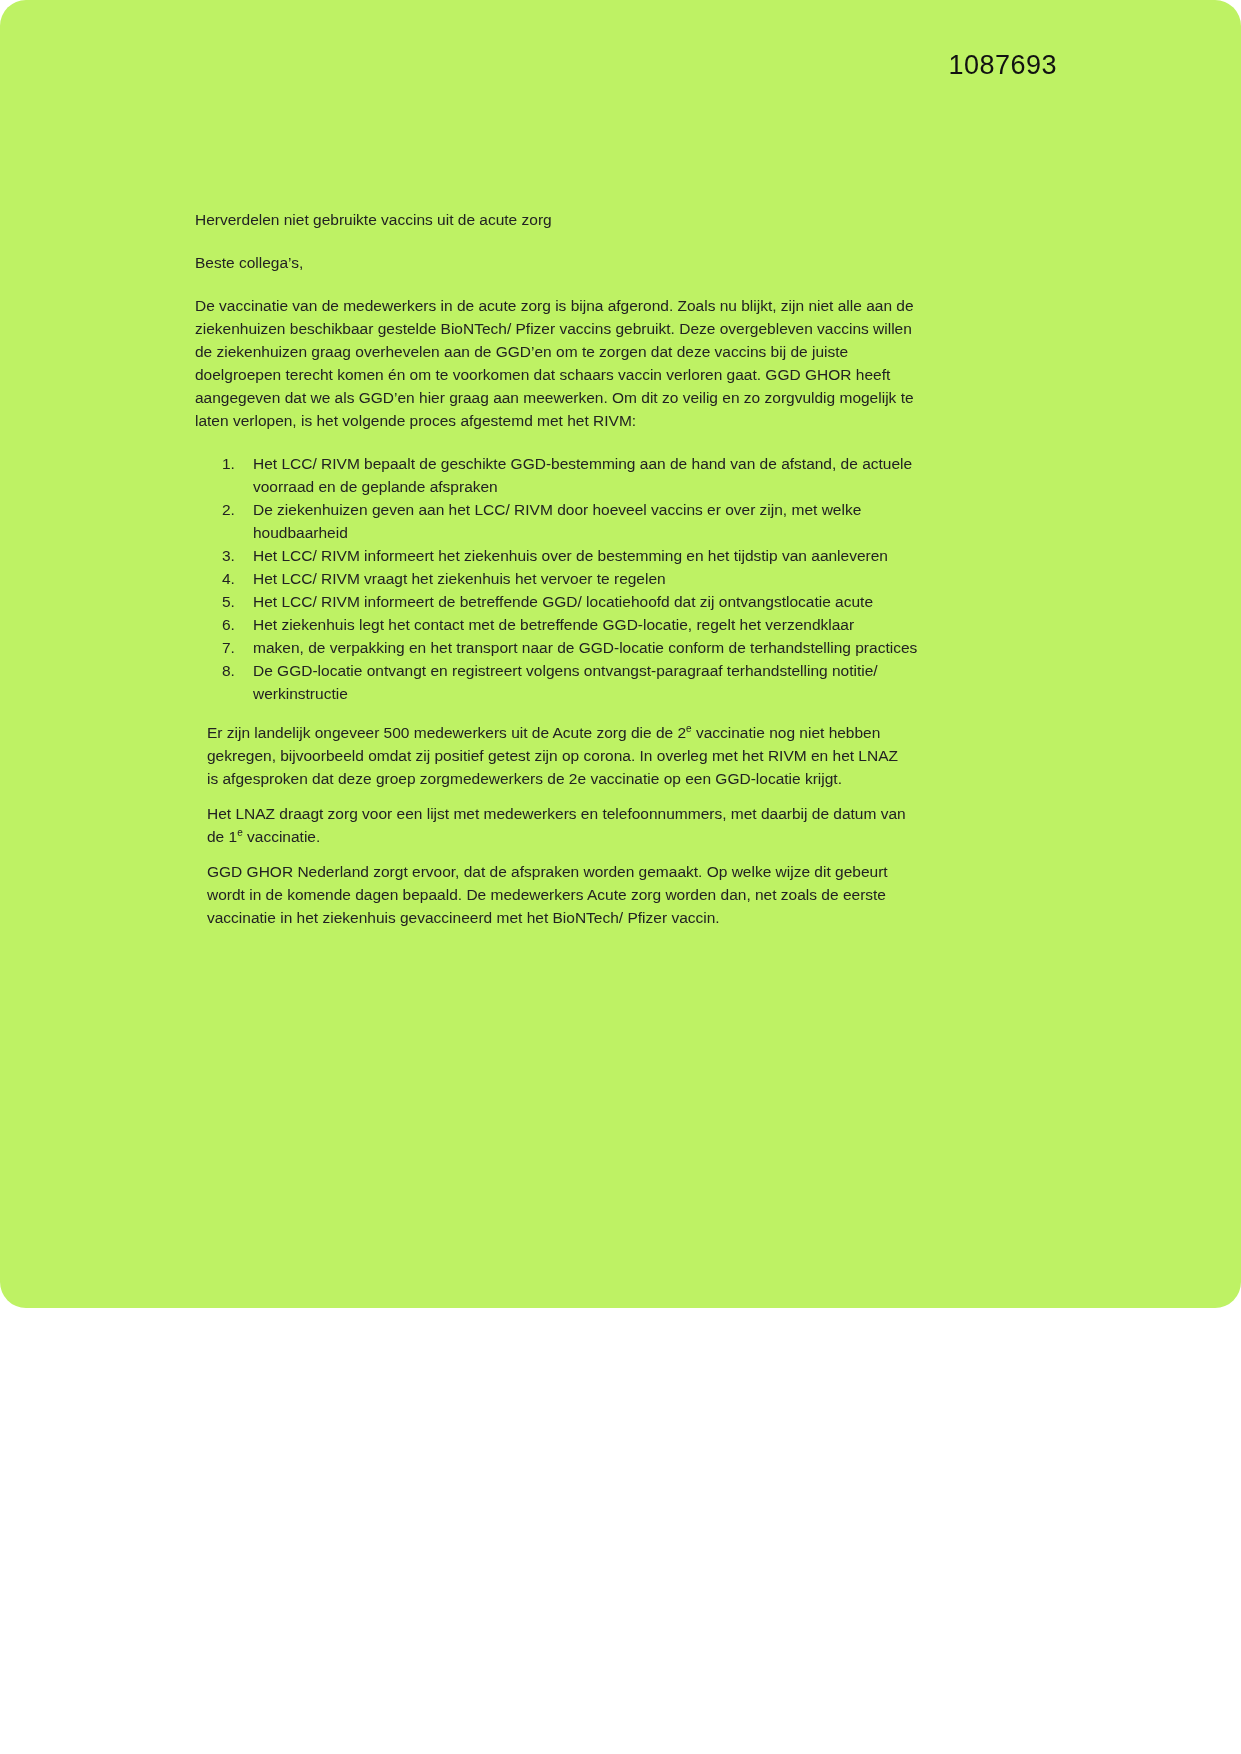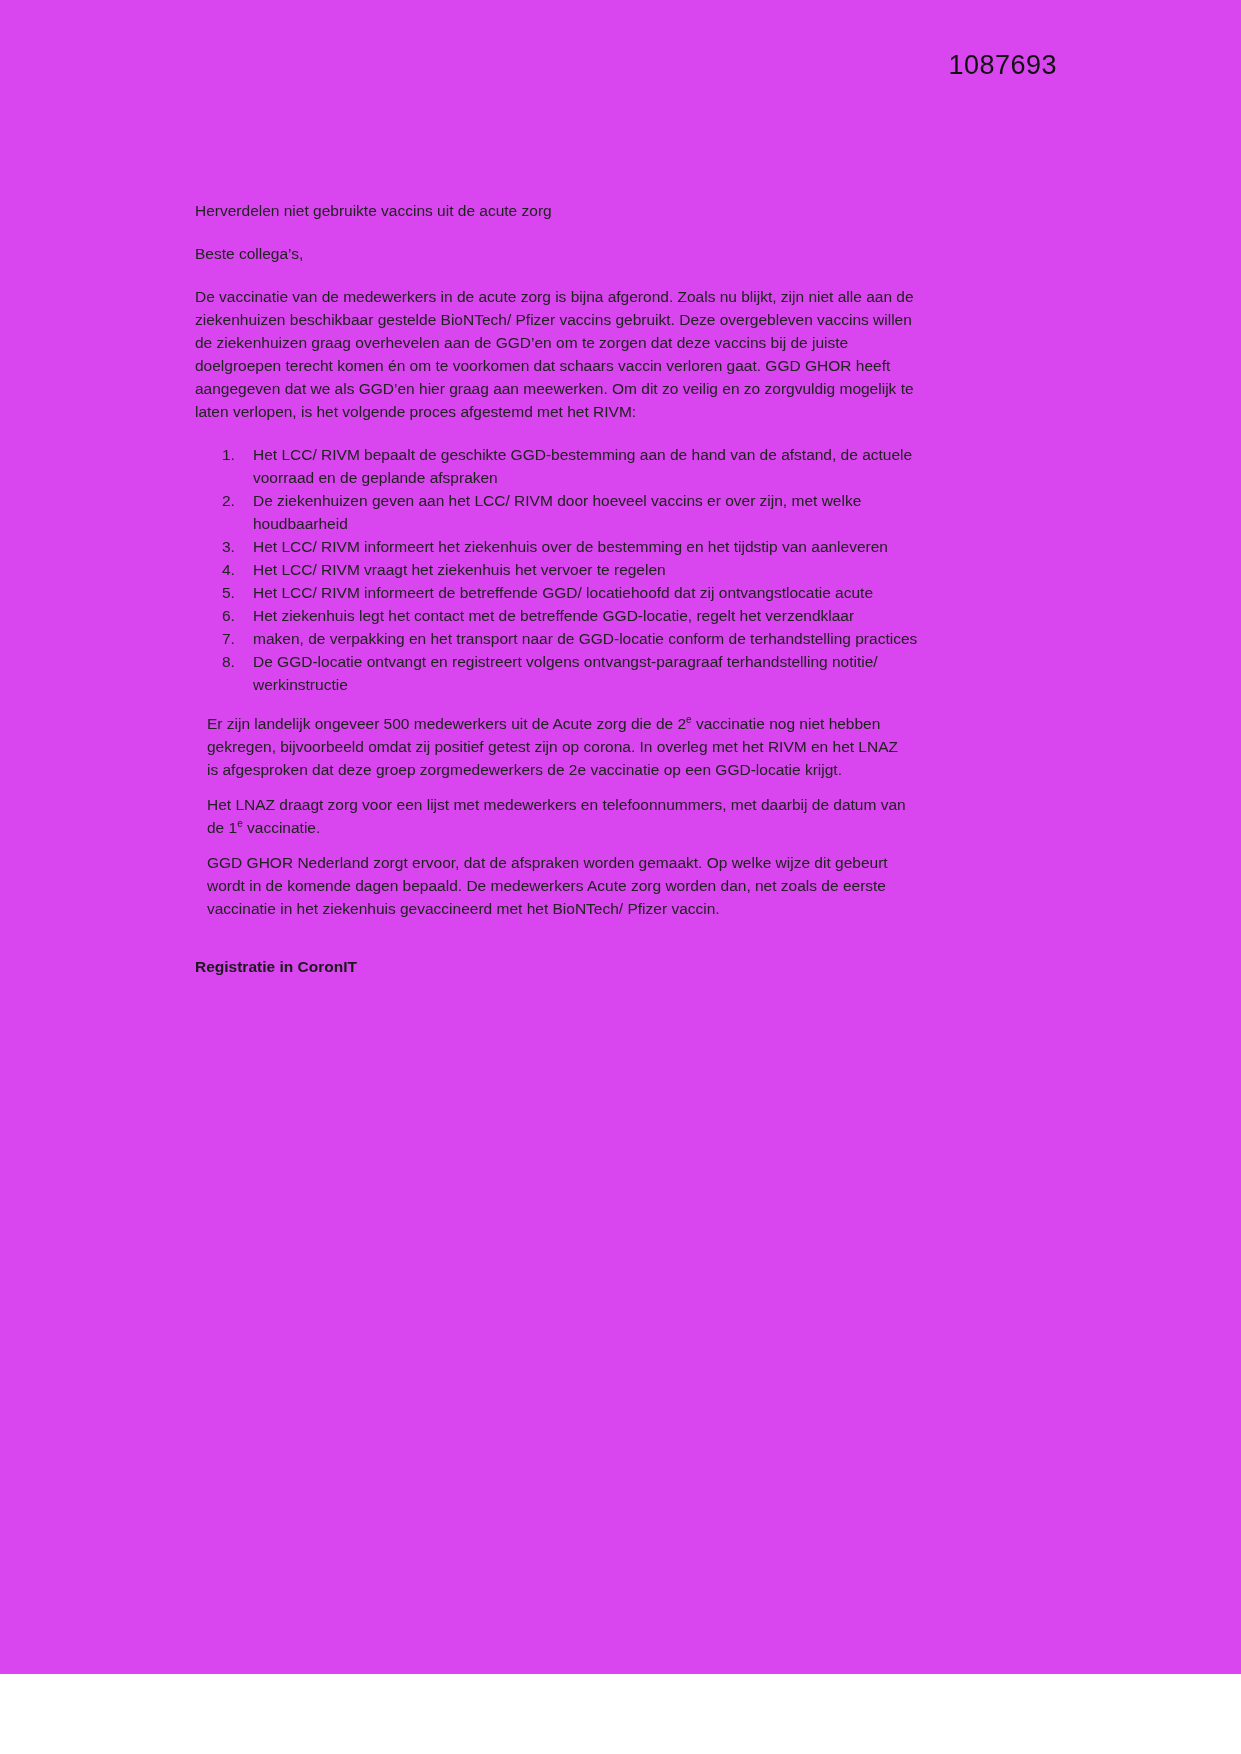--- a/index.html
+++ b/index.html
@@ -1,36 +1,37 @@
 <!DOCTYPE html>
 <html><head>
 <meta charset="utf-8">
 <style>
   html, body { margin:0; padding:0; background:#ffffff; }
   .page {
     position:relative;
     width:1241px;
-    height:1674px;
-    background:#d946ef;
+    height:1308px;
+    background:#bef264;
     font-family:"Liberation Sans", sans-serif;
     color:#222222;
     overflow:hidden;
+    border-radius:26px;
   }
   .doc-number {
     position:absolute;
     top:50px;
     right:184px;
     font-size:27px;
     letter-spacing:0.5px;
     color:#111111;
   }
   .content {
     position:absolute;
     left:195px;
-    top:199px;
+    top:208px;
     width:727px;
     font-size:15.5px;
     line-height:23px;
   }
   .content p { margin:0 0 20px 0; }
   .content p.tight { margin:12px; }
   .subject { margin:0 0 19px 0; }
   ol.steps {
     list-style:none;
     margin:0 0 16px 0;
@@ -111,21 +112,20 @@
 
 
     <p class="tight"><span>Er zijn landelijk ongeveer 500 medewerkers uit de Acute zorg die de 2</span><sup>e</sup><span> vaccinatie nog niet hebben gekregen, bijvoorbeeld omdat zij positief getest zijn op corona. In overleg met het RIVM en het LNAZ is afgesproken dat deze groep zorgmedewerkers de 2e vaccinatie op een GGD-locatie krijgt.</span></p>
 
     <p class="tight"><span>Het LNAZ draagt zorg voor een lijst met medewerkers en telefoonnummers, met daarbij de datum van de 1</span><sup>e</sup><span> vaccinatie.</span></p>
 
     <p class="tight">GGD GHOR Nederland zorgt ervoor, dat de afspraken worden gemaakt. Op welke wijze dit gebeurt wordt in de komende dagen bepaald. De medewerkers Acute zorg worden dan, net zoals de eerste vaccinatie in het ziekenhuis gevaccineerd met het BioNTech/ Pfizer vaccin.</p>
 
     <div class="gap"></div>
 
-    <h2 class="section-heading" style="margin-top:0;">Registratie in CoronIT</h2>
 
 
     <div class="gap"></div>
 
 
   </div>
 
   <div class="scan-artifact"></div>
 
 </div>

